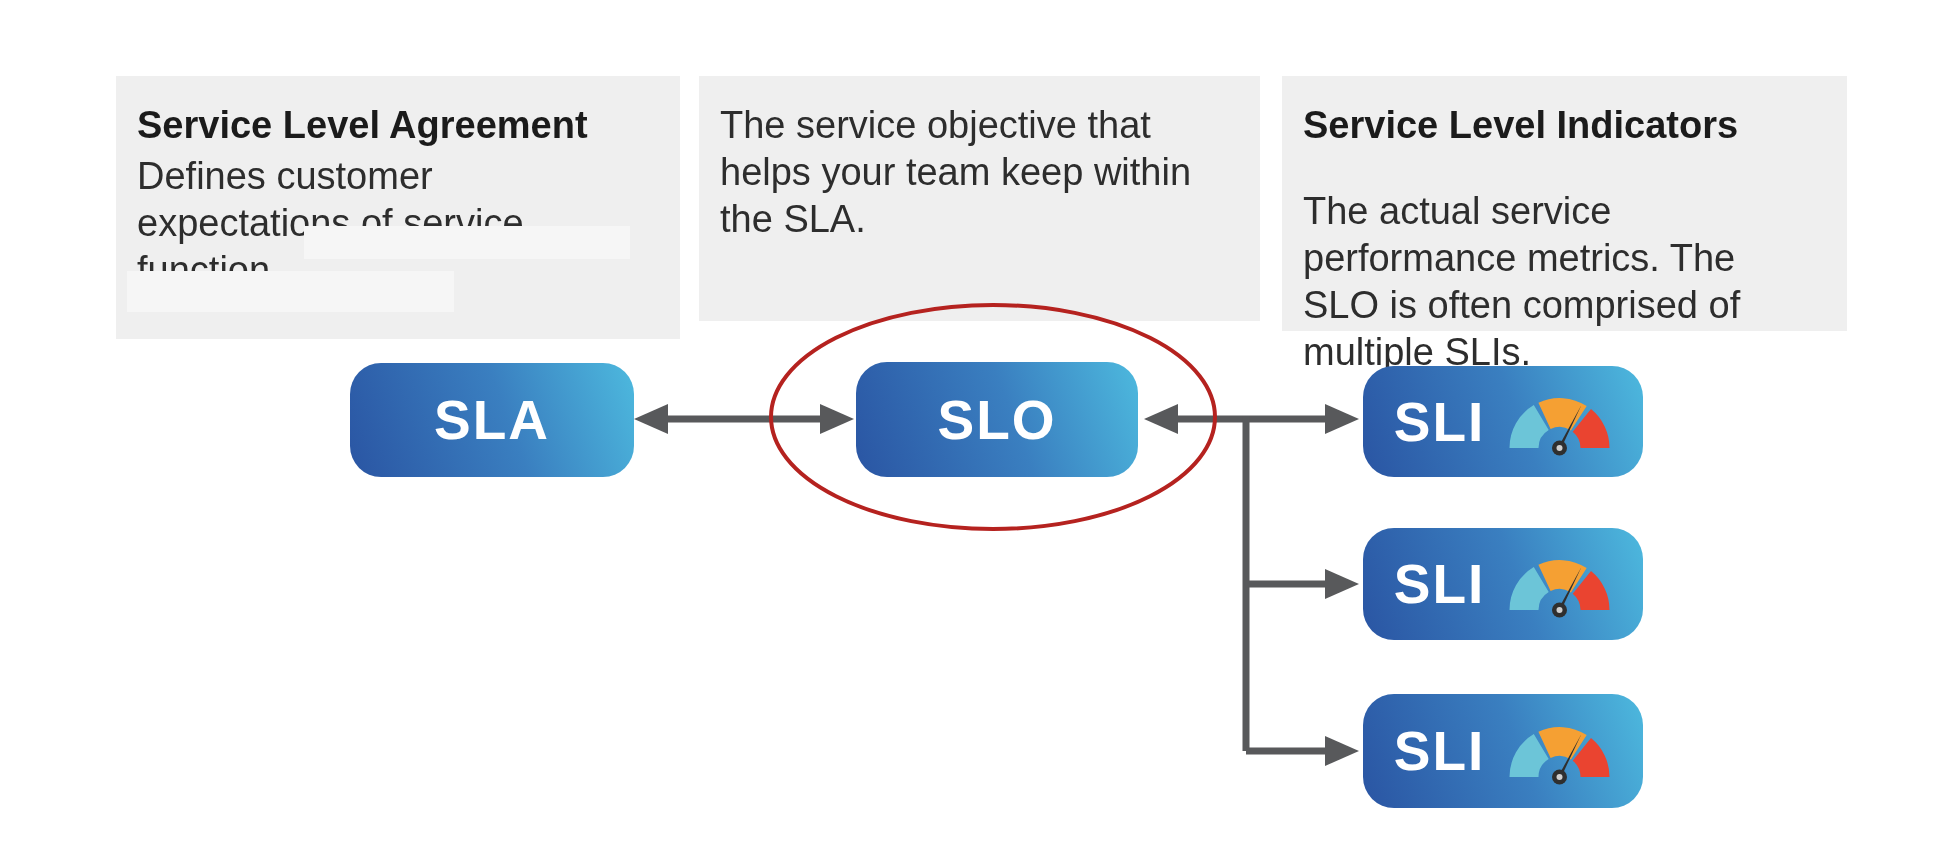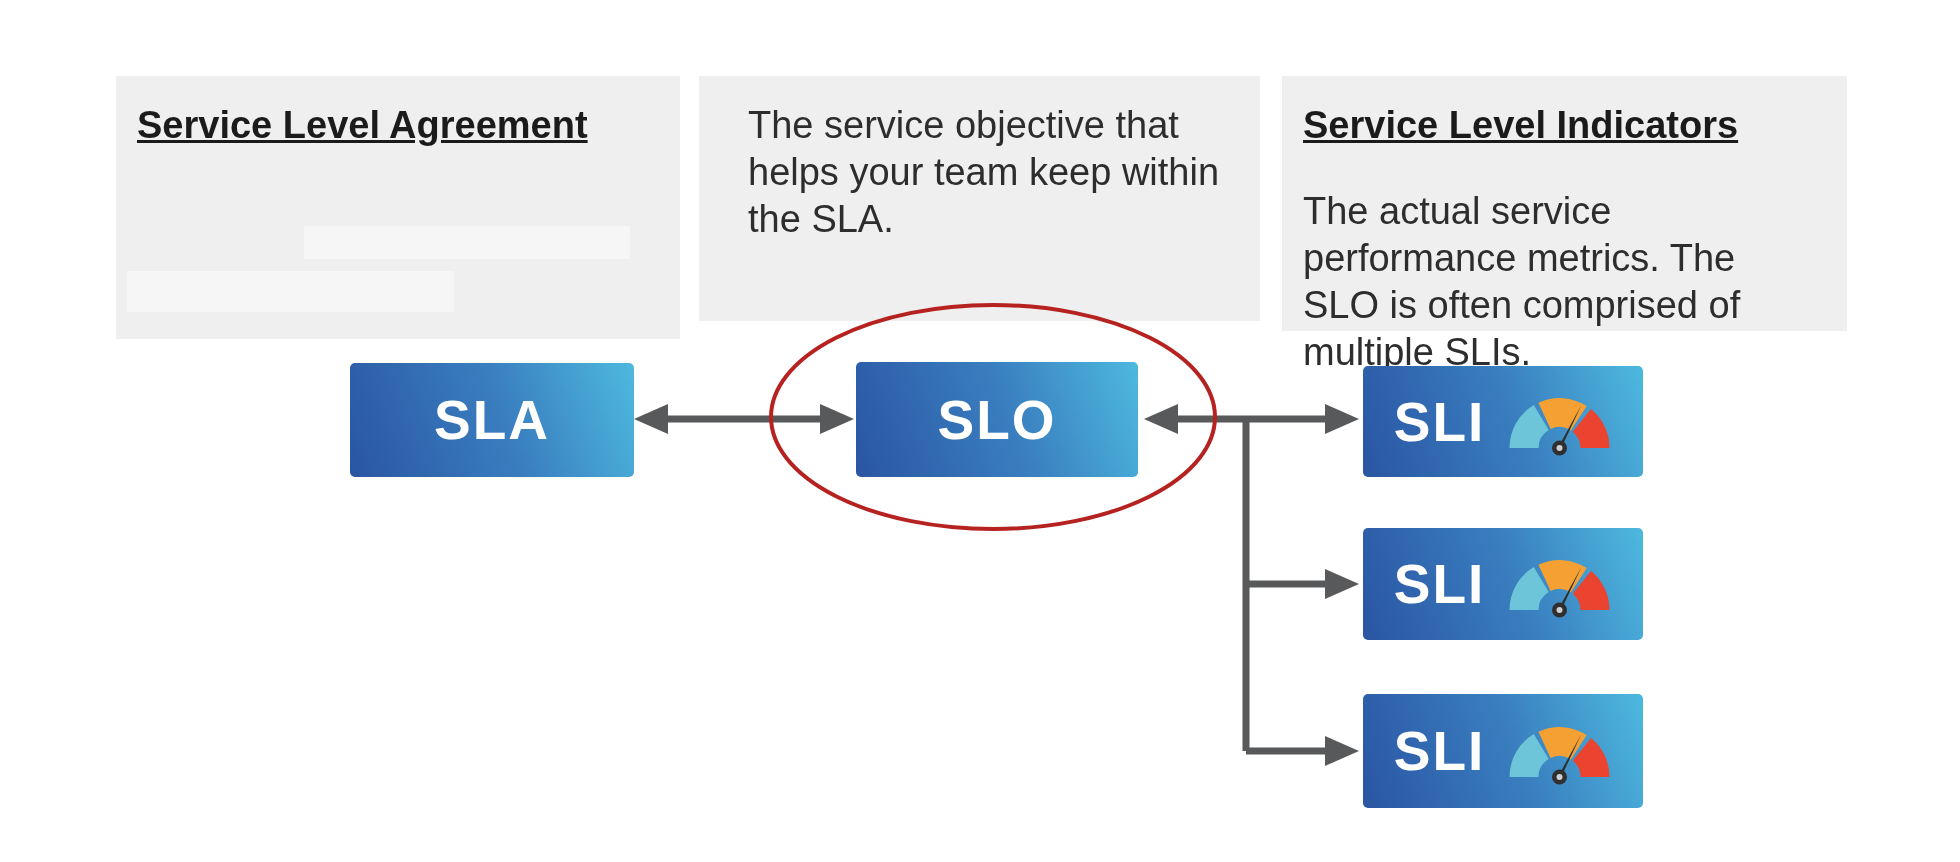--- a/index.html
+++ b/index.html
@@ -6,47 +6,48 @@
   .canvas {
     position:relative; width:1960px; height:862px; background:#ffffff;
     font-family:"Liberation Sans", sans-serif; overflow:hidden;
   }
   .desc-box {
     position:absolute; background:#efefef; box-sizing:border-box;
     padding:26px 20px 0 21px;
   }
   .desc-title {
     font-size:38px; line-height:47px; font-weight:bold; color:#1b1b1b;
-    margin:0 0 4px 0; white-space:nowrap;text-decoration:underline;
+    margin:0 0 4px 0; white-space:nowrap;
   }
   .desc-body {
     font-size:38px; line-height:47px; color:#2d2d2d; margin:0;
   }
   #desc-box-1 .desc-body { max-width:455px; }
-  #desc-box-2 .desc-body { max-width:525px;margin-left:28px; }
+  #desc-box-2 .desc-body { max-width:525px; }
   #desc-box-3 .desc-body { max-width:492px;margin-top:39px; }
   .redact { position:absolute; background:#f6f6f6; }
 
   .node {
     position:absolute; display:flex; align-items:center; justify-content:center;
-    border-radius:5px; color:#ffffff; font-weight:bold; font-size:55px;
+    border-radius:31px; color:#ffffff; font-weight:bold; font-size:55px;
     letter-spacing:2px;
     background:linear-gradient(70deg, #2a55a3 0%, #3a7fc0 55%, #4db9de 100%);
   }
   .node .gauge { margin-left:22px; margin-top:4px; }
 
   .overlay { position:absolute; left:0; top:0; pointer-events:none; }
 </style>
 </head>
 <body>
 
 <div class="canvas">
 
   <div class="desc-box" id="desc-box-1" style="left:116px; top:76px; width:564px; height:263px;">
     <div class="desc-title">Service Level Agreement</div>
+    <p class="desc-body">Defines customer expectations of service function.</p>
     <div class="redact" style="left:188px; top:150px; width:326px; height:33px;"></div>
     <div class="redact" style="left:11px; top:195px; width:327px; height:41px;"></div>
   </div>
 
   <div class="desc-box" id="desc-box-2" style="left:699px; top:76px; width:561px; height:245px;">
     <p class="desc-body">The service objective that helps your team keep within the SLA.</p>
   </div>
 
   <div class="desc-box" id="desc-box-3" style="left:1282px; top:76px; width:565px; height:255px;">
     <div class="desc-title">Service Level Indicators</div>

